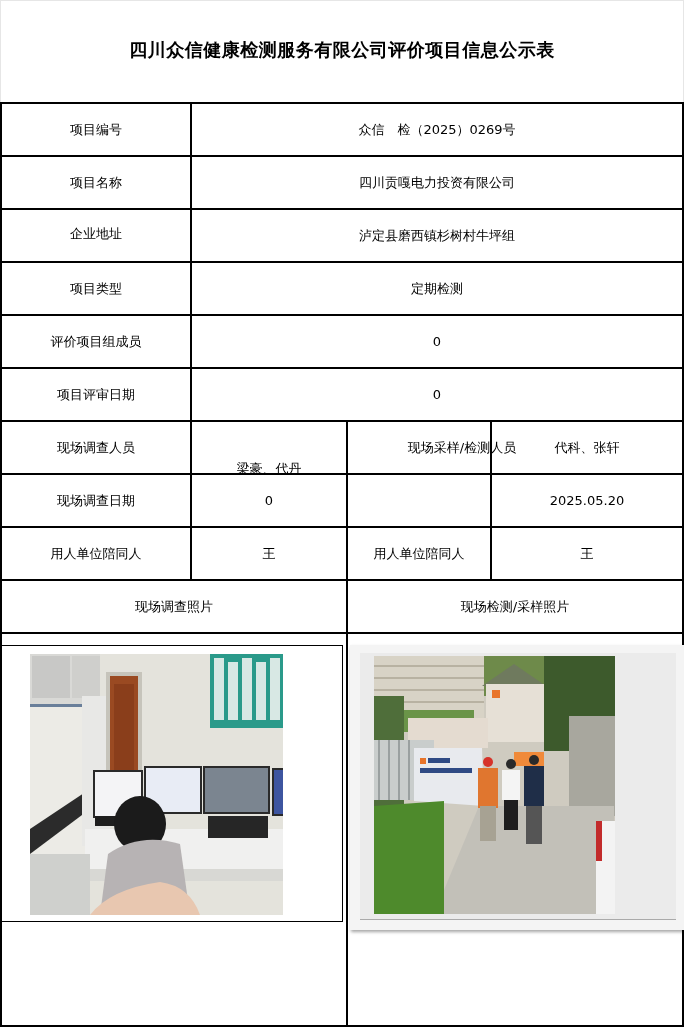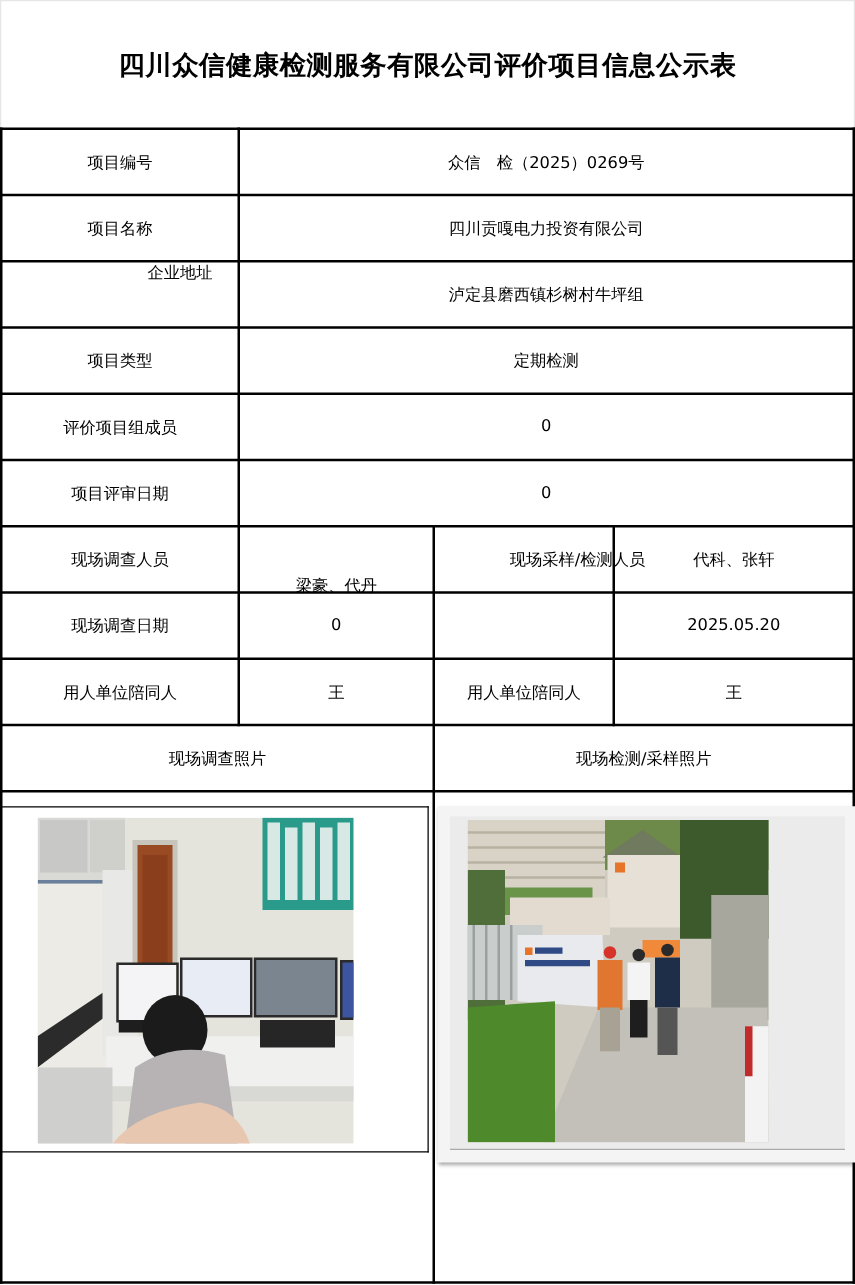--- a/index.html
+++ b/index.html
@@ -2,21 +2,21 @@
 <html><head>
   <meta charset="utf-8">
   <style>
     html, body { margin: 0; padding: 0; background: #ffffff; }
     body { width: 684px; height: 1028px; position: relative; overflow: hidden;
            font-family: "DejaVu Sans", "Liberation Sans", sans-serif; color: #000; }
     .page { position: absolute; left: 0; top: 0; width: 684px; height: 1028px; }
     .title-box { position: absolute; left: 0; top: 0; width: 682px; height: 102px;
                  border: 1px solid #e6e6e6; border-bottom: none; }
     .title { position: absolute; left: 0; top: 38px; width: 684px; text-align: center;
-             font-size: 21px; font-weight: bold; letter-spacing: 0.5px; }
+             font-size: 18px; font-weight: bold; letter-spacing: 0.5px; }
     .cell { position: absolute; box-sizing: border-box; display: flex; align-items: center;
             justify-content: center; font-size: 13px; text-align: center; }
     .hl { position: absolute; height: 2px; background: #000; }
     .vl { position: absolute; width: 2px; background: #000; }
     .photo-frame-left { position: absolute; left: 1px; top: 645px; width: 342px; height: 277px;
                         border: 1px solid #000; border-left: none; box-sizing: border-box; }
     .photo { position: absolute; overflow: hidden; }
     .photo-frame-right { position: absolute; left: 350px; top: 645px; width: 334px; height: 285px;
                          background: #f4f4f4; box-shadow: 1px 2px 3px rgba(0,0,0,0.35); }
     .photo-inner-right { position: absolute; left: 10px; top: 8px; width: 316px; height: 266px;
@@ -48,21 +48,21 @@
   <div class="vl" style="left:190px;top:102px;height:479px;"></div>
   <div class="vl" style="left:346px;top:420px;height:607px;"></div>
   <div class="vl" style="left:490px;top:420px;height:161px;"></div>
 
   <div class="cell" style="left:2px;top:104px;width:188px;height:51px;">项目编号</div>
   <div class="cell" style="left:192px;top:104px;width:490px;height:51px;">众信　检（2025）0269号</div>
 
   <div class="cell" style="left:2px;top:157px;width:188px;height:51px;">项目名称</div>
   <div class="cell" style="left:192px;top:157px;width:490px;height:51px;">四川贡嘎电力投资有限公司</div>
 
-  <div class="cell" style="left:2px;top:192px;width:188px;height:51px;margin-left:48px;">企业地址</div>
+  <div class="cell" style="left:2px;top:208px;width:188px;height:51px;">企业地址</div>
   <div class="cell" style="left:192px;top:210px;width:490px;height:51px;border-radius:17px;">泸定县磨西镇杉树村牛坪组</div>
 
   <div class="cell" style="left:2px;top:263px;width:188px;height:51px;">项目类型</div>
   <div class="cell" style="left:192px;top:263px;width:490px;height:51px;border-radius:18px;">定期检测</div>
 
   <div class="cell" style="left:2px;top:316px;width:188px;height:51px;">评价项目组成员</div>
   <div class="cell" style="left:192px;top:316px;width:490px;height:51px;">0</div>
 
   <div class="cell" style="left:2px;top:369px;width:188px;height:51px;">项目评审日期</div>
   <div class="cell" style="left:192px;top:369px;width:490px;height:51px;">0</div>

